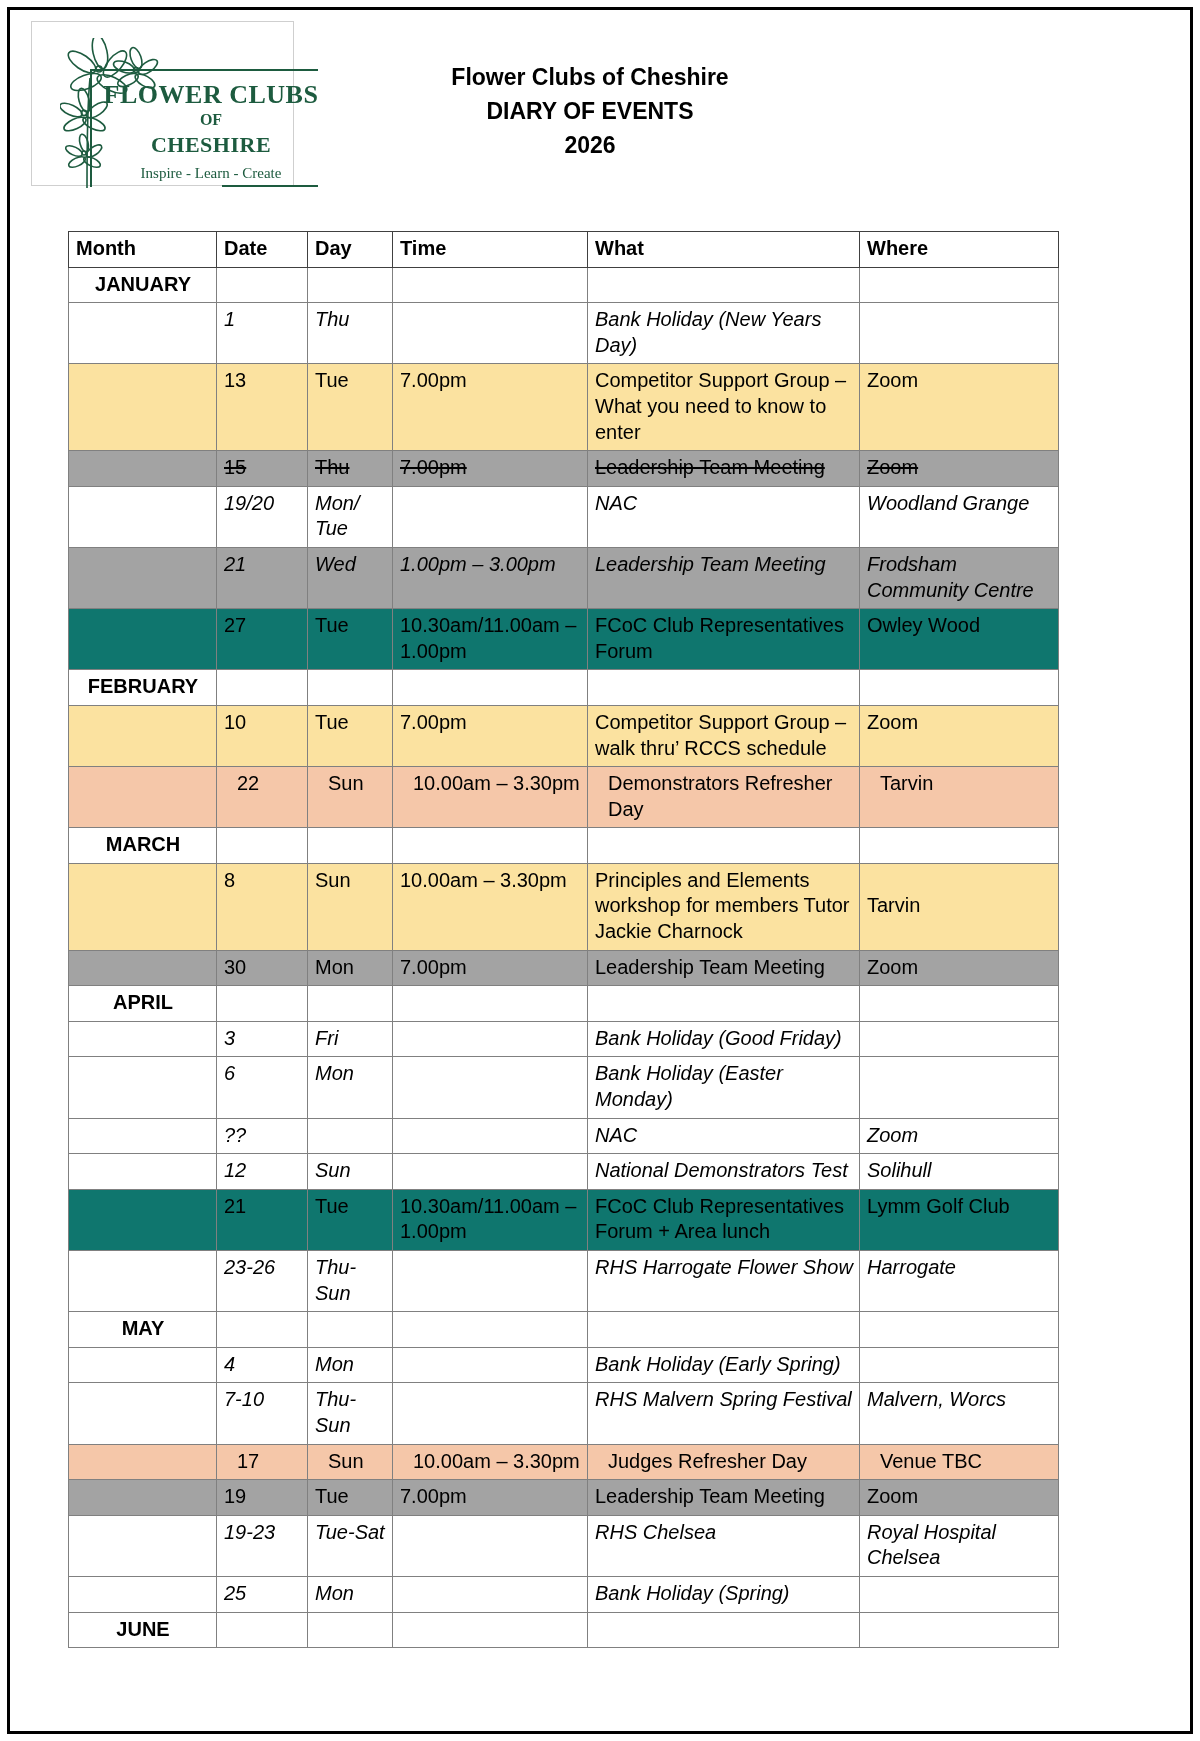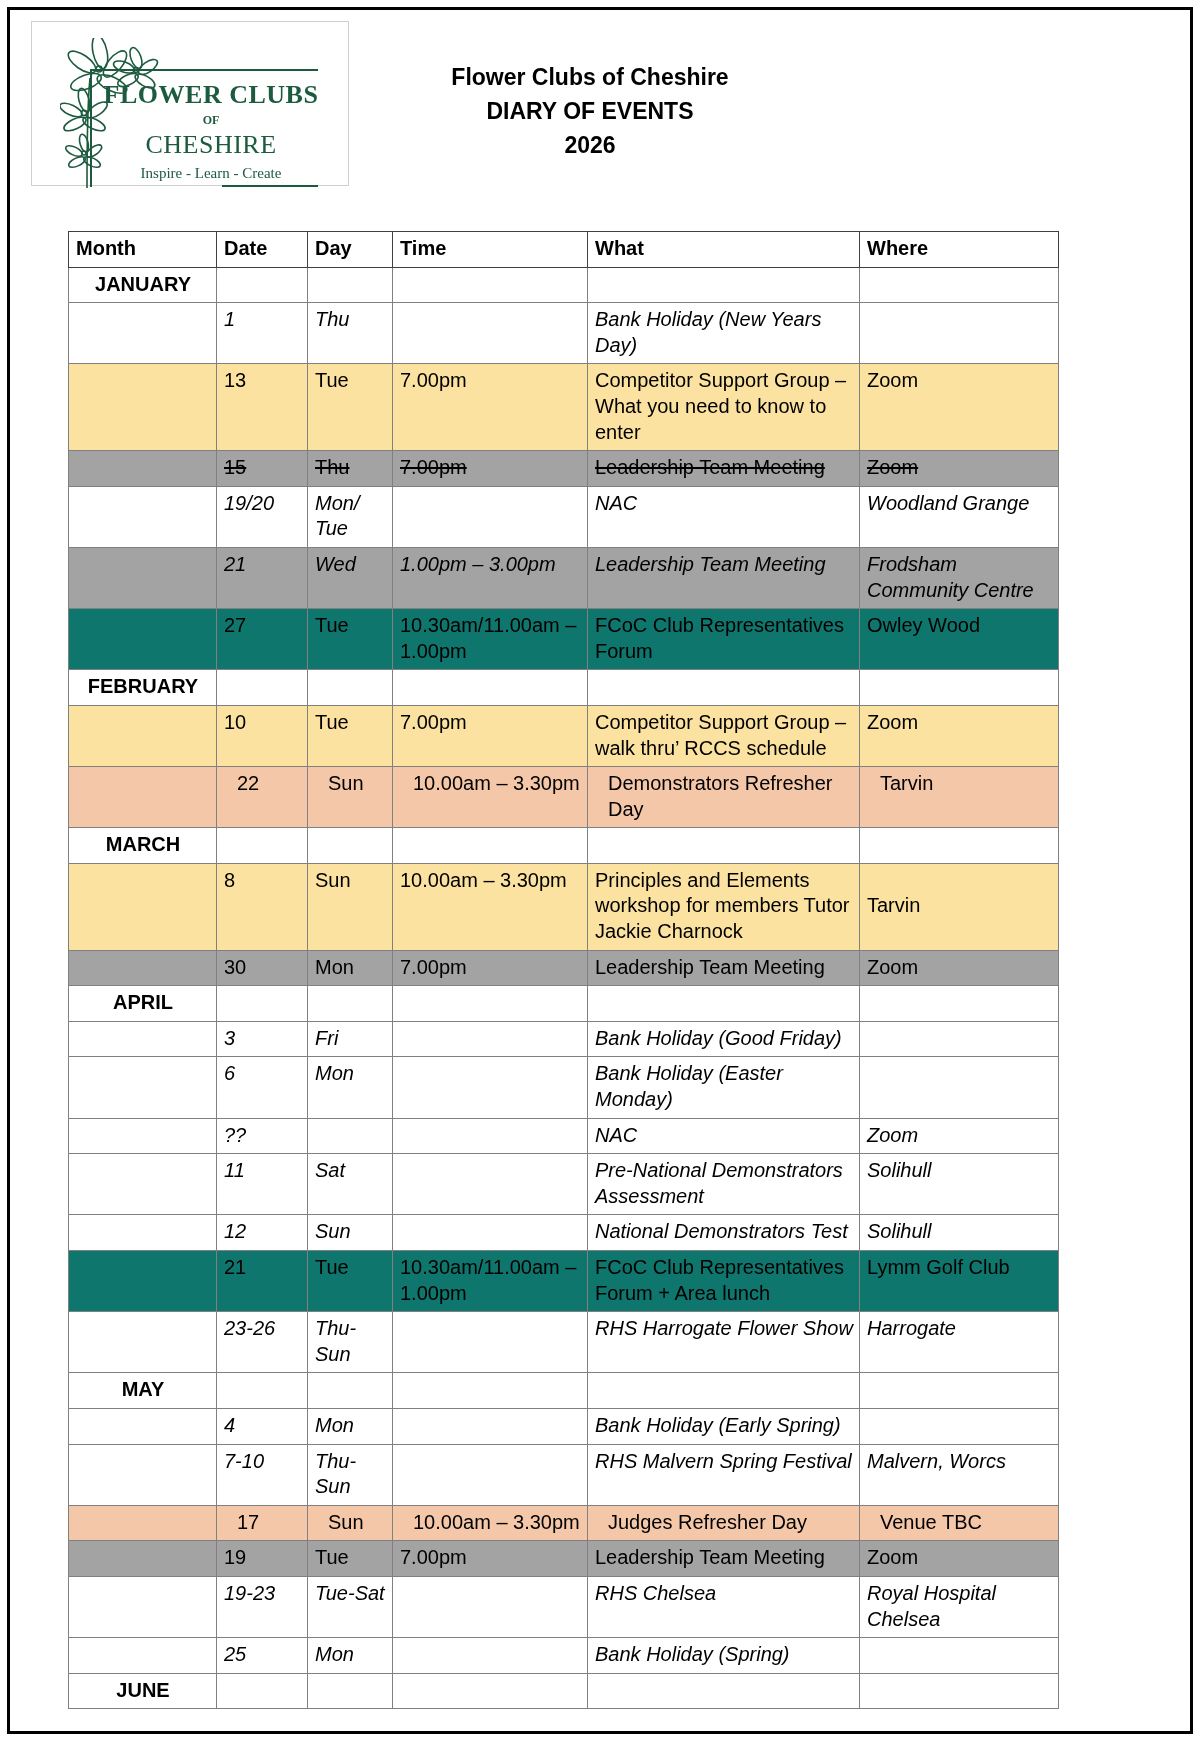--- a/index.html
+++ b/index.html
@@ -40,21 +40,21 @@
   
   .header {
     position: relative;
     height: 210px;
   }
 
   .logo-box {
     position: absolute;
     left: 31px;
     top: 21px;
-    width: 318px;
+    width: 263px;
     height: 165px;
     background: #ffffff;
     border: 1px solid #cfcfcf;
     box-sizing: border-box;
   }
   .logo-rule {
     position: absolute;
     border: 0;
     background: #1d5b3f;
   }
@@ -76,27 +76,27 @@
     color: #1d5b3f;
     font-family: "Liberation Serif", serif;
   }
   .logo-line1 {
     font-size: 26px;
     font-weight: bold;
     letter-spacing: 0.5px;
     line-height: 30px;
   }
   .logo-line2 {
-    font-size: 12px;
+    font-size: 16px;
     font-weight: bold;
     line-height: 20px;
   }
   .logo-line3 {
-    font-size: 26px;
-    font-weight: normal;
+    font-size: 22px;
+    font-weight: bold;
     letter-spacing: 0.5px;
     line-height: 30px;
   }
   .logo-tag {
     font-size: 15px;
     line-height: 22px;
     margin-top: 2px;
   }
   .logo-flowers {
     position: absolute;
@@ -384,28 +384,20 @@
         <tr class="fill-none italic">
           <td></td>
           <td>??</td>
           <td></td>
           <td></td>
           <td>NAC</td>
           <td>Zoom</td>
         </tr>
         <tr class="fill-none italic">
           <td></td>
-          <td>11</td>
-          <td>Sat</td>
-          <td></td>
-          <td>Pre-National Demonstrators Assessment</td>
-          <td>Solihull</td>
-        </tr>
-        <tr class="fill-none italic">
-          <td></td>
           <td>12</td>
           <td>Sun</td>
           <td></td>
           <td>National Demonstrators Test</td>
           <td>Solihull</td>
         </tr>
         <tr class="fill-green">
           <td></td>
           <td>21</td>
           <td>Tue</td>

